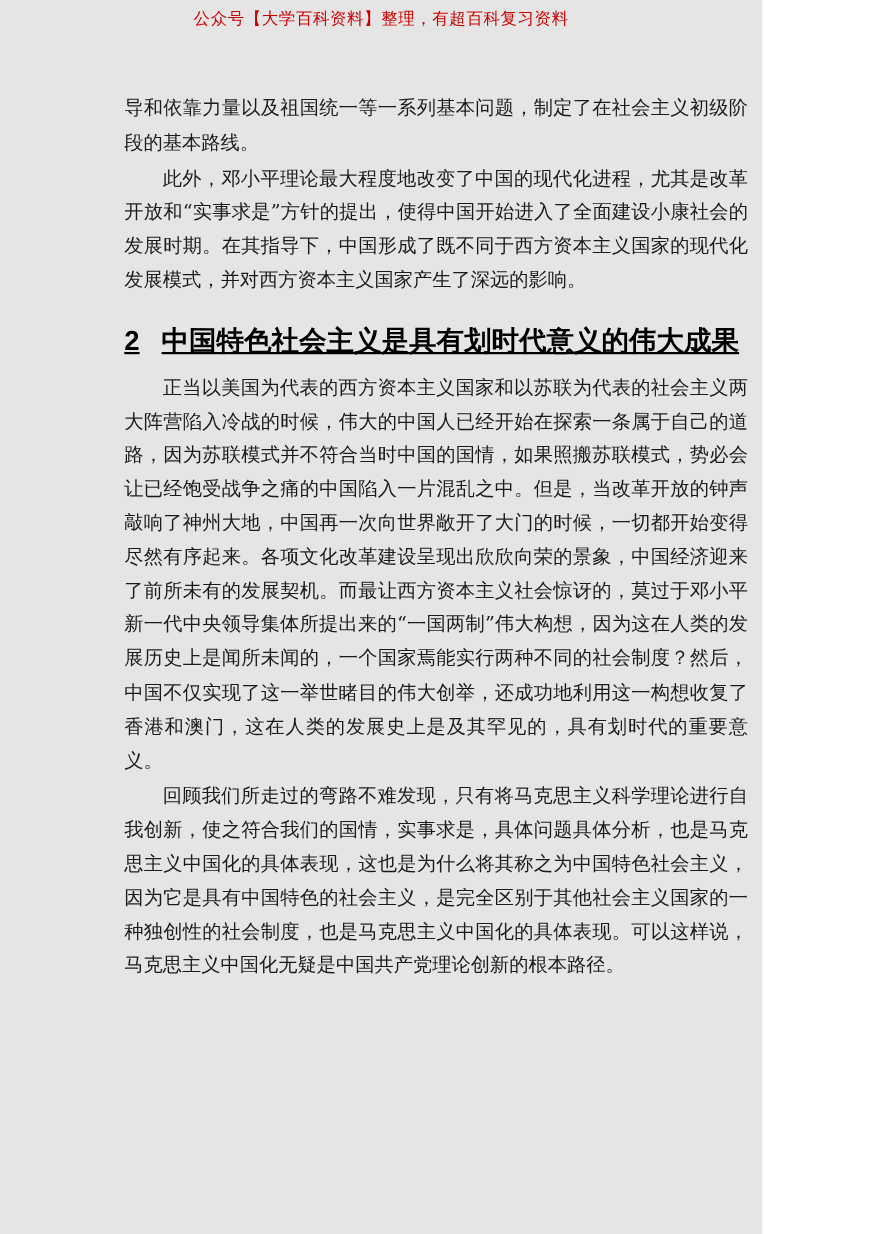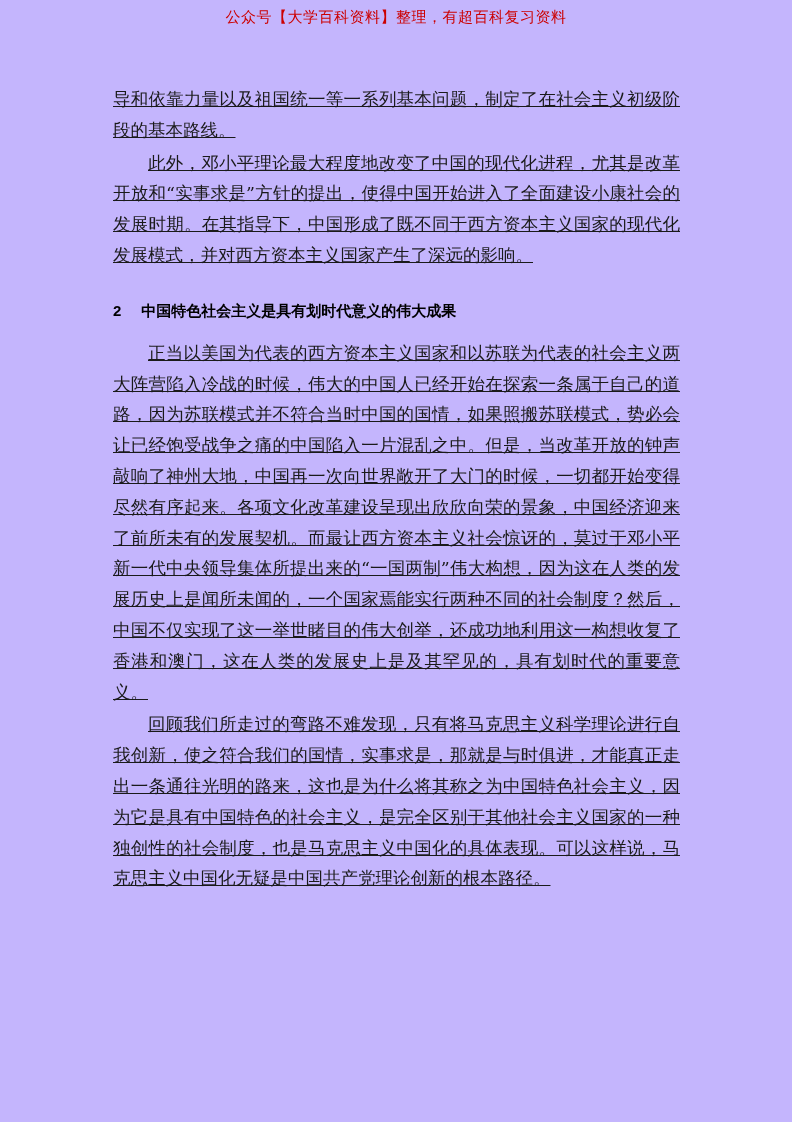--- a/index.html
+++ b/index.html
@@ -1,20 +1,20 @@
 <!DOCTYPE html>
 <html><head>
 <meta charset="utf-8">
 <style>
   html, body { margin: 0; padding: 0; background: #ffffff; }
   .page {
     position: relative;
-    width: 792px;
+    width: 693px;
     height: 1122px;
-    background: #c4b5fd;
+    background: #e5e5e5;
     font-family: "DejaVu Serif", serif;
     color: #1a1a1a;
     overflow: hidden;
   }
   .header-banner {
     position: absolute;
     top: 8px;
     left: 0;
     right: 0;
     text-align: center;
@@ -25,39 +25,40 @@
   .content {
     position: absolute;
     left: 113px;
     top: 84px;
     width: 567px;
     font-size: 17.5px;
     line-height: 30.8px;
     text-align: justify;
     text-justify: inter-ideograph;
   }
-  .content p { margin: 0 0 2px 0; text-decoration: underline; }
+  .content p { margin: 0 0 2px 0; }
   .content p.indent { text-indent: 2em; }
   .section-heading {
     margin: 26px 0 14px 0;
     font-family: "Liberation Sans", sans-serif;
     font-weight: 700;
-    font-size: 15px;
+    font-size: 25px;
     line-height: 27px;
     color: #000000;
     text-align: left;
     text-indent: 0;
+    text-decoration: underline;
   }
   .section-heading .heading-number { margin-right: 20px; }
 </style>
 </head>
 <body>
 
 <div class="page">
   <div class="header-banner" style="color: rgb(204, 0, 0);">公众号【大学百科资料】整理，有超百科复习资料</div>
   <div class="content" id="doc-content">
       <p class="no-indent">导和依靠力量以及祖国统一等一系列基本问题，制定了在社会主义初级阶段的基本路线。</p>
       <p class="indent">此外，邓小平理论最大程度地改变了中国的现代化进程，尤其是改革开放和“实事求是”方针的提出，使得中国开始进入了全面建设小康社会的发展时期。在其指导下，中国形成了既不同于西方资本主义国家的现代化发展模式，并对西方资本主义国家产生了深远的影响。</p>
       <h2 class="section-heading"><span class="heading-number">2</span><span>中国特色社会主义是具有划时代意义的伟大成果</span></h2>
       <p class="indent">正当以美国为代表的西方资本主义国家和以苏联为代表的社会主义两大阵营陷入冷战的时候，伟大的中国人已经开始在探索一条属于自己的道路，因为苏联模式并不符合当时中国的国情，如果照搬苏联模式，势必会让已经饱受战争之痛的中国陷入一片混乱之中。但是，当改革开放的钟声敲响了神州大地，中国再一次向世界敞开了大门的时候，一切都开始变得尽然有序起来。各项文化改革建设呈现出欣欣向荣的景象，中国经济迎来了前所未有的发展契机。而最让西方资本主义社会惊讶的，莫过于邓小平新一代中央领导集体所提出来的“一国两制”伟大构想，因为这在人类的发展历史上是闻所未闻的，一个国家焉能实行两种不同的社会制度？然后，中国不仅实现了这一举世睹目的伟大创举，还成功地利用这一构想收复了香港和澳门，这在人类的发展史上是及其罕见的，具有划时代的重要意义。</p>
-      <p class="indent">回顾我们所走过的弯路不难发现，只有将马克思主义科学理论进行自我创新，使之符合我们的国情，实事求是，那就是与时俱进，才能真正走出一条通往光明的路来，这也是为什么将其称之为中国特色社会主义，因为它是具有中国特色的社会主义，是完全区别于其他社会主义国家的一种独创性的社会制度，也是马克思主义中国化的具体表现。可以这样说，马克思主义中国化无疑是中国共产党理论创新的根本路径。</p>
+      <p class="indent">回顾我们所走过的弯路不难发现，只有将马克思主义科学理论进行自我创新，使之符合我们的国情，实事求是，具体问题具体分析，也是马克思主义中国化的具体表现，这也是为什么将其称之为中国特色社会主义，因为它是具有中国特色的社会主义，是完全区别于其他社会主义国家的一种独创性的社会制度，也是马克思主义中国化的具体表现。可以这样说，马克思主义中国化无疑是中国共产党理论创新的根本路径。</p>
     </div>
 </div>
 
 </body></html>

